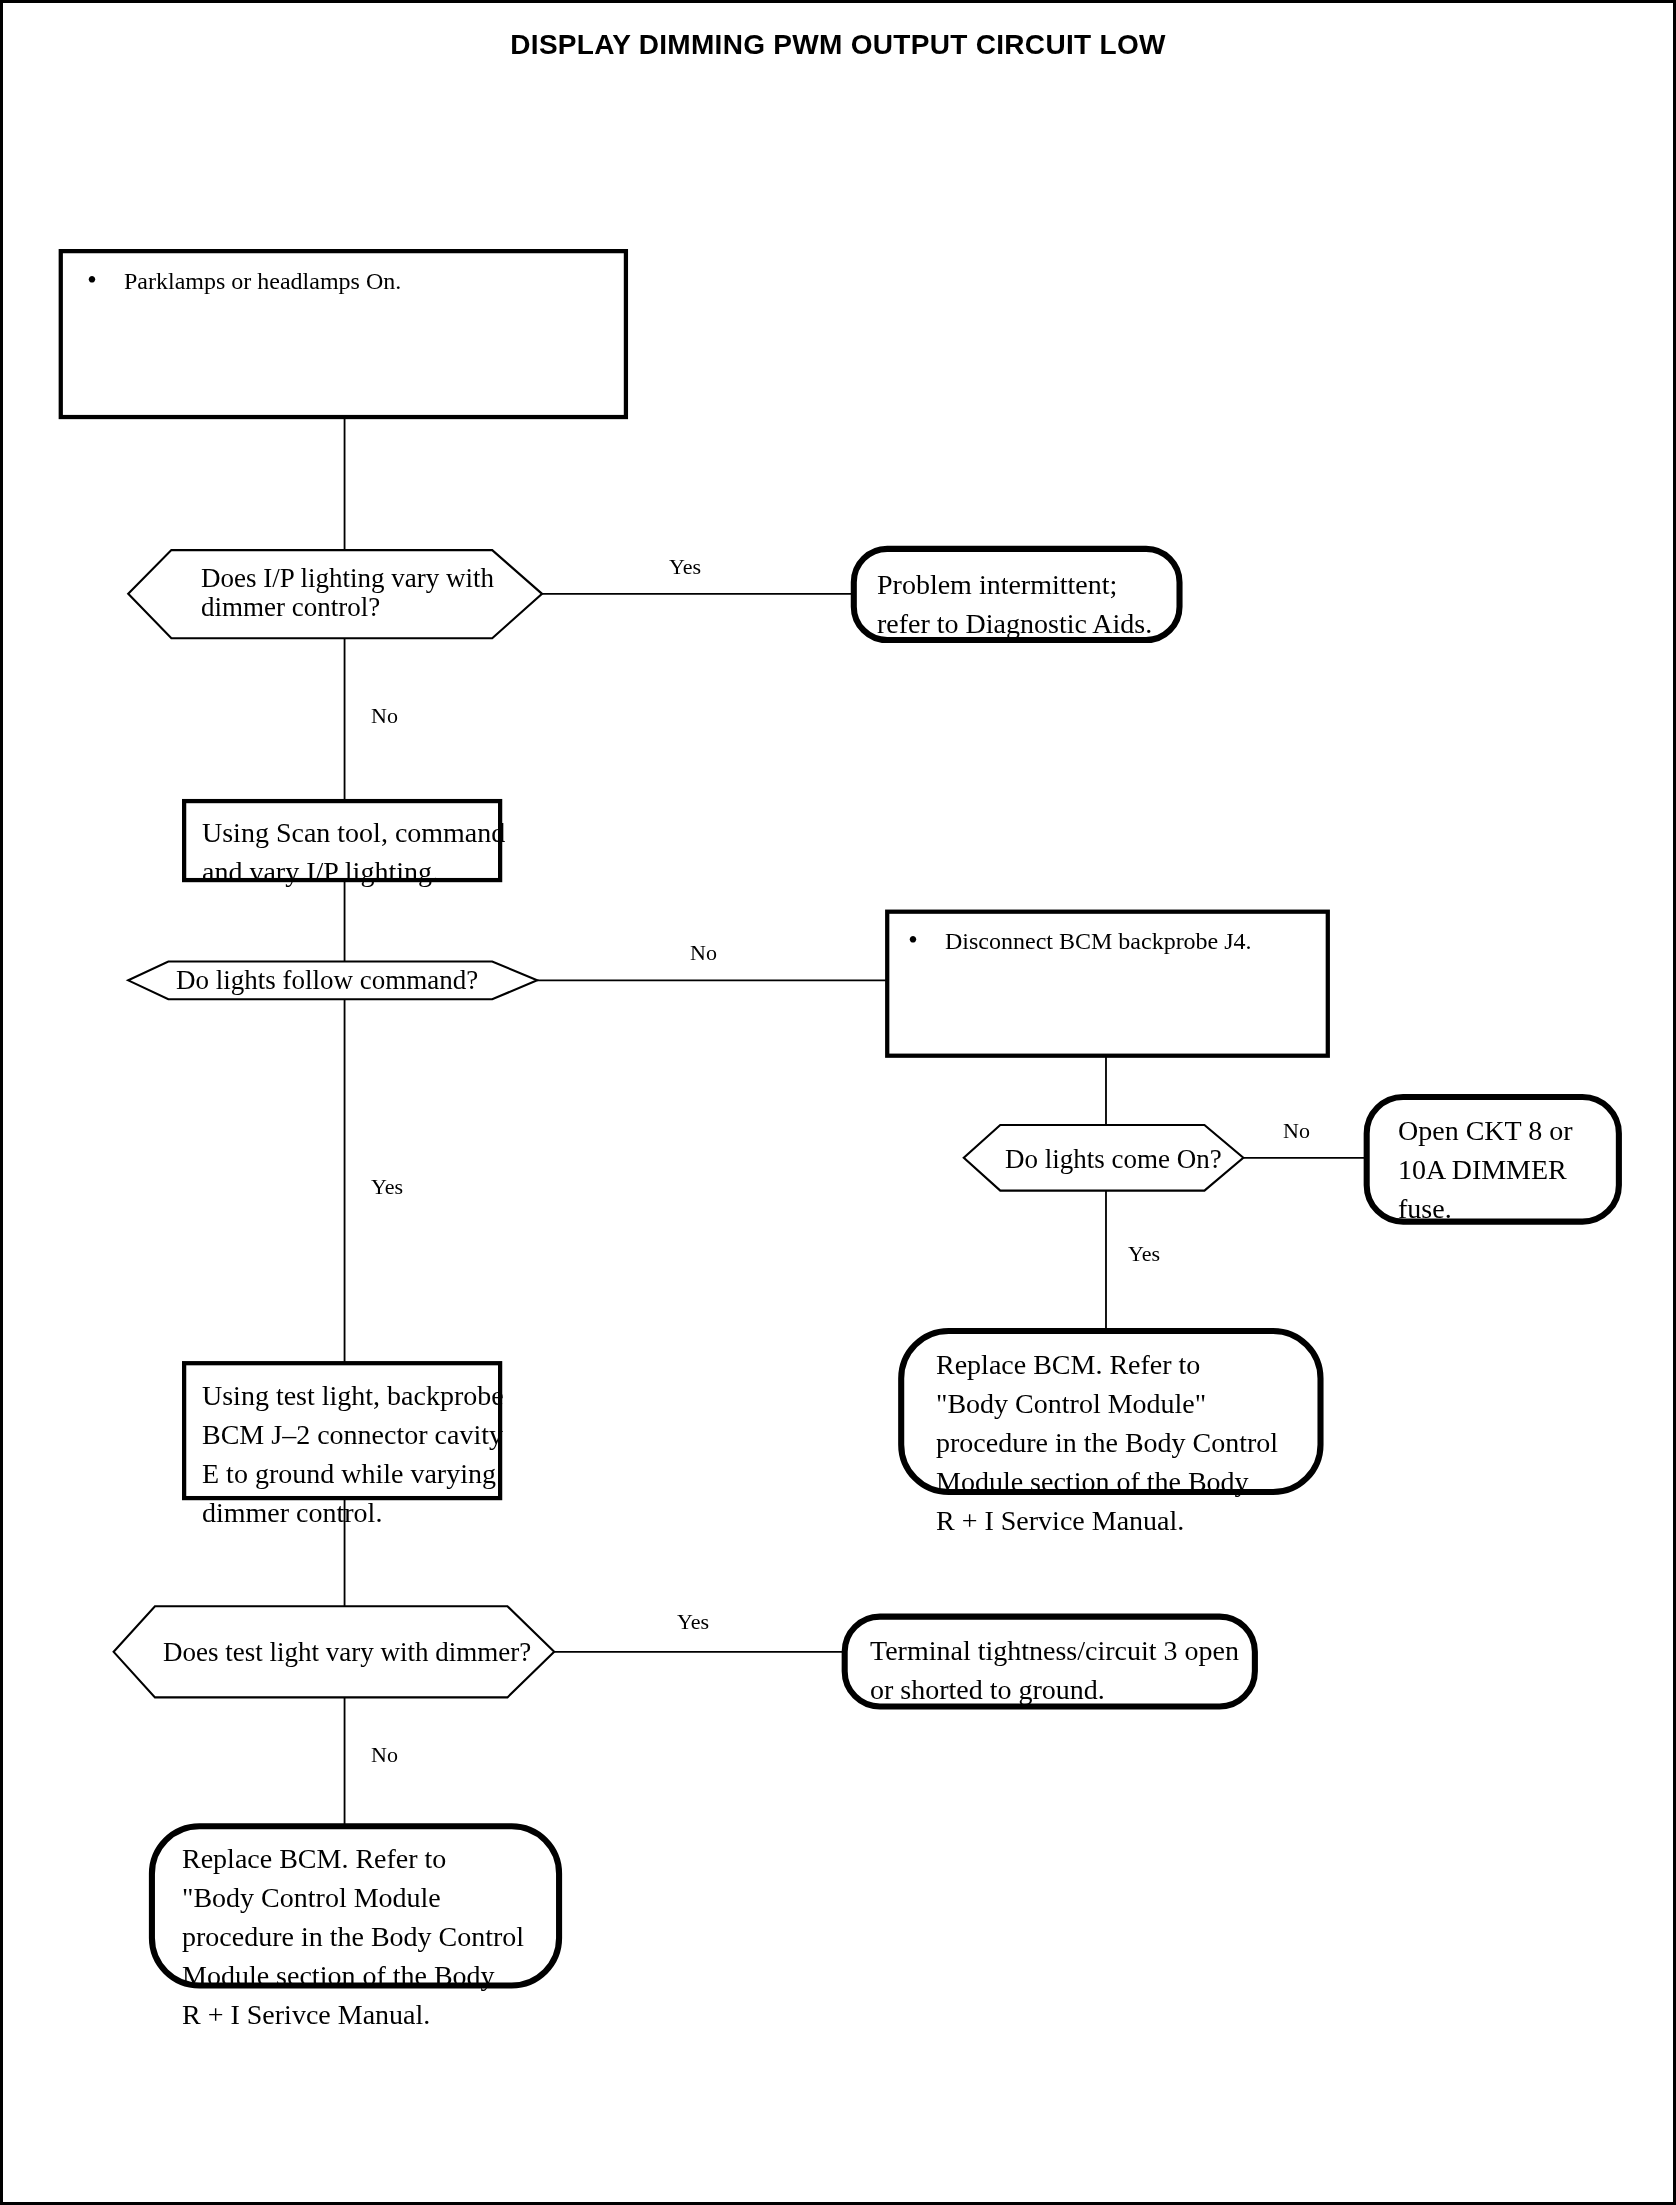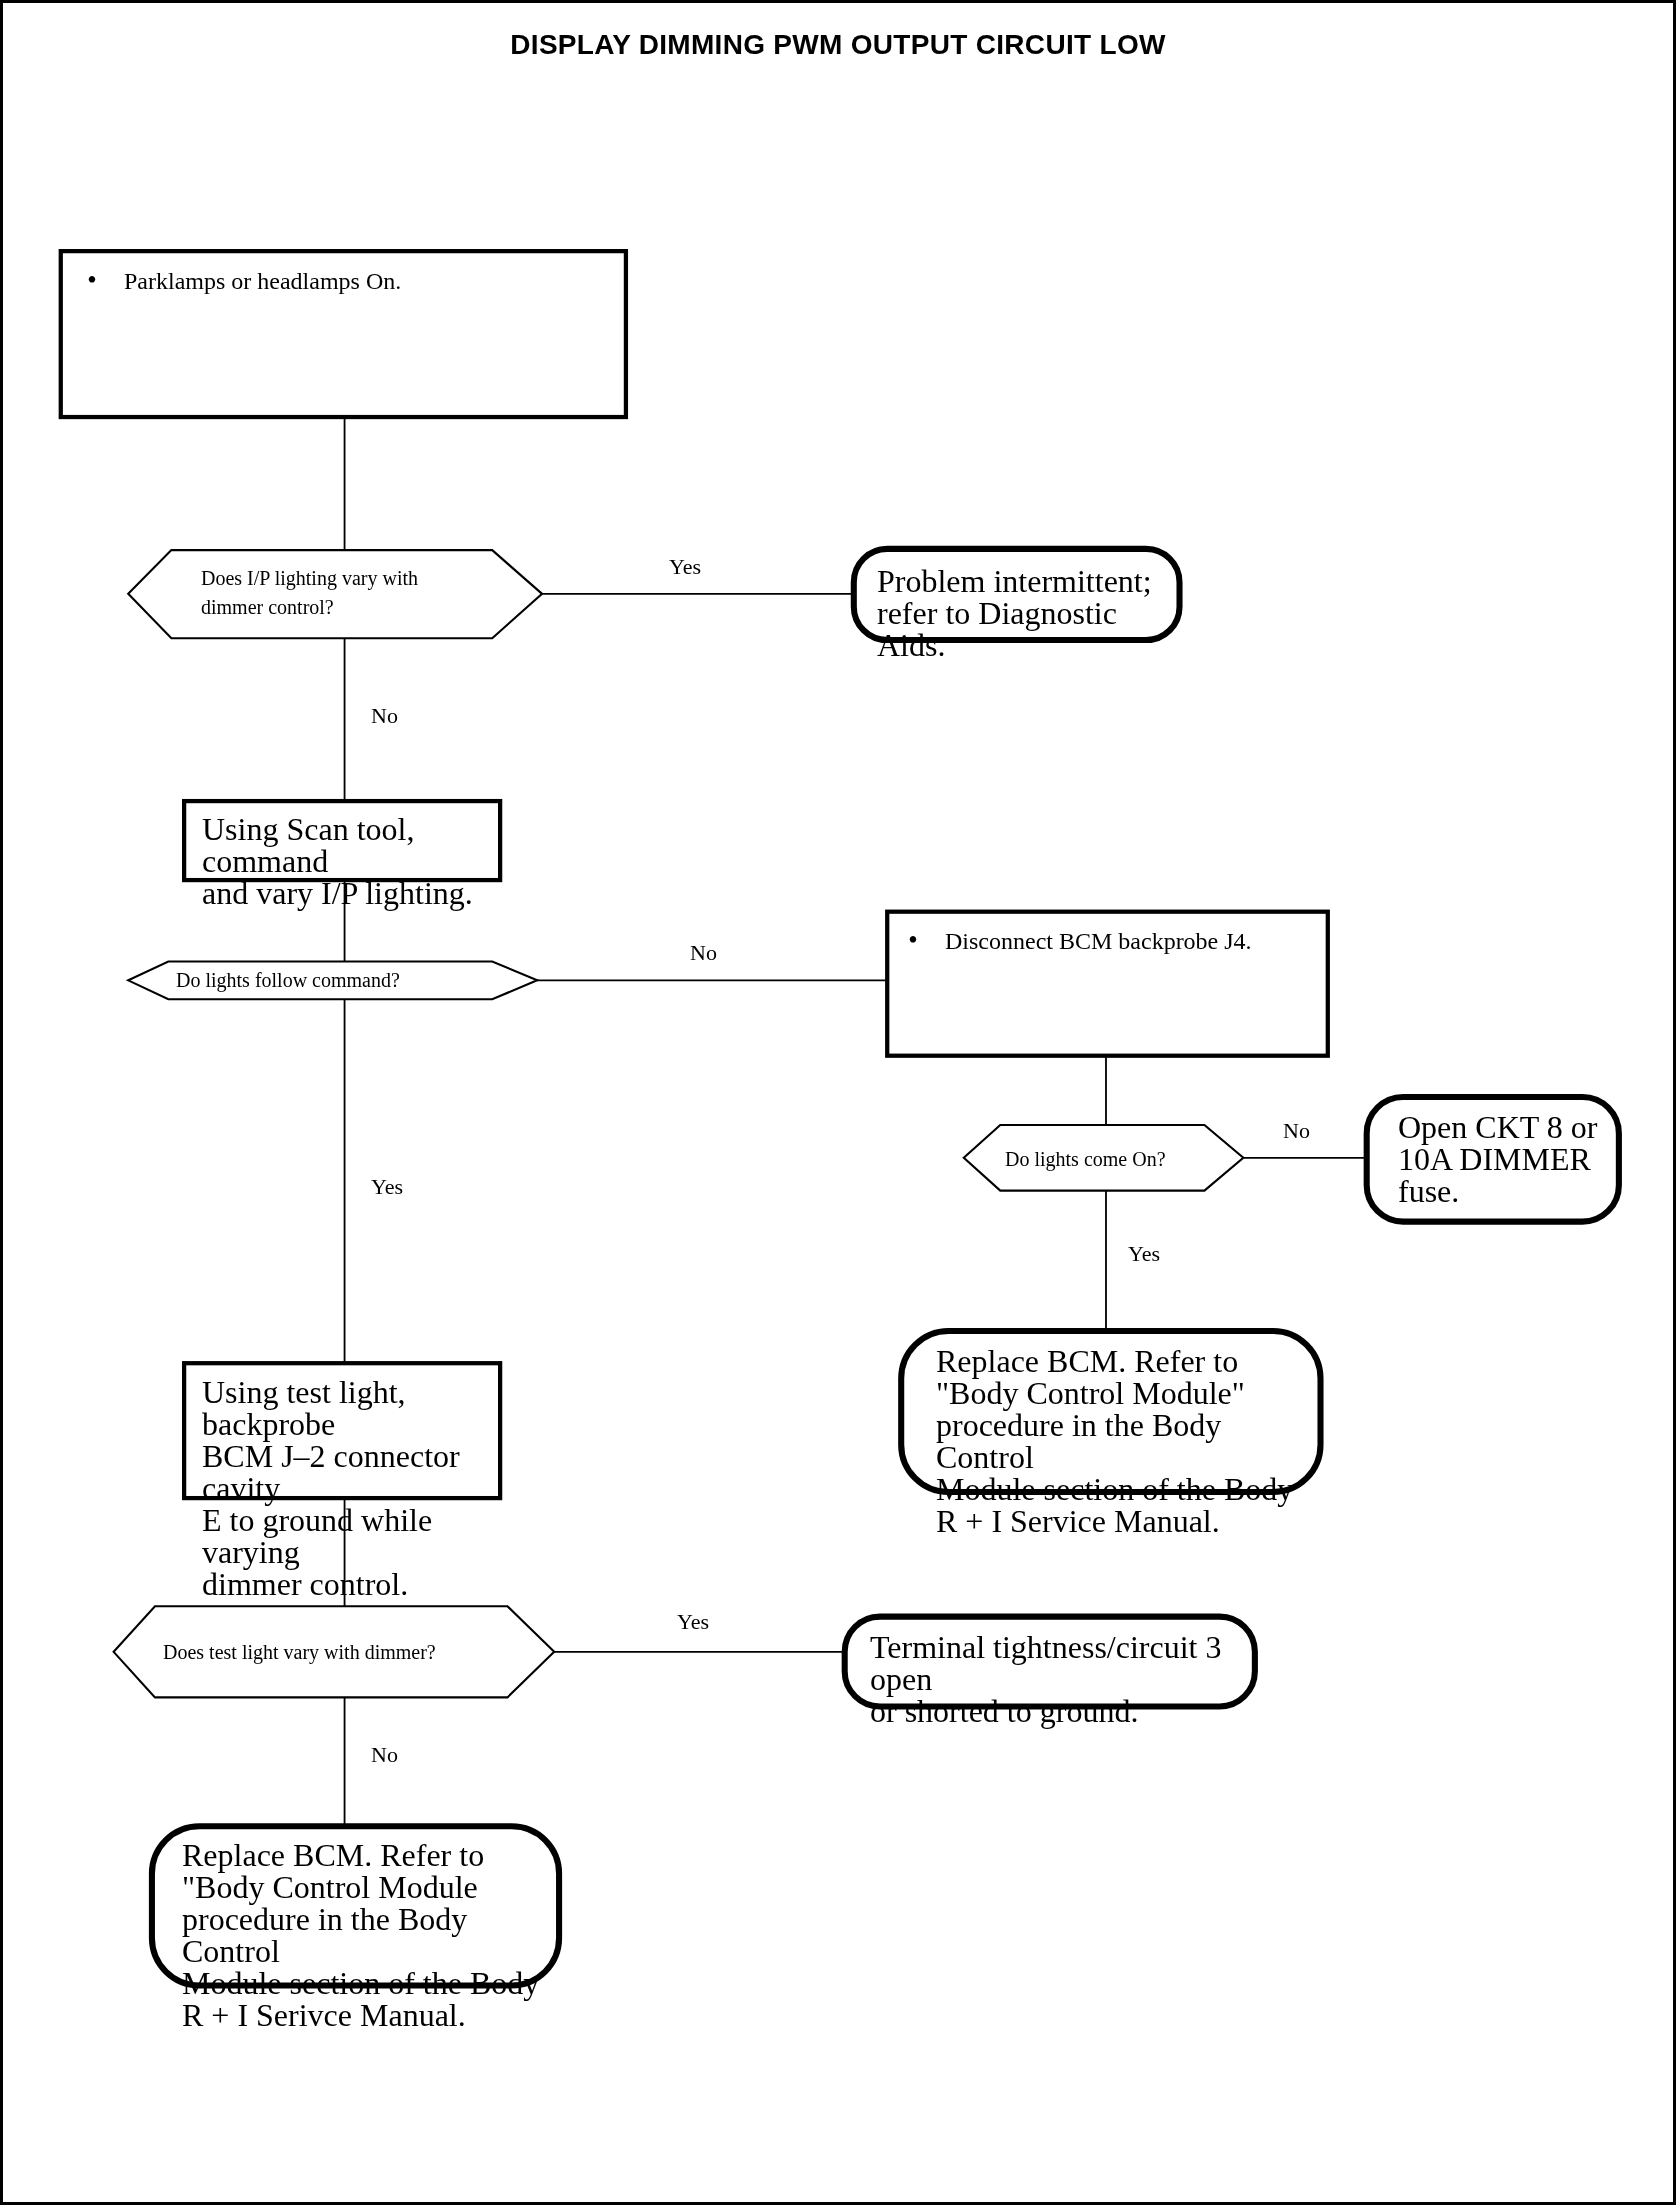--- a/index.html
+++ b/index.html
@@ -57,22 +57,22 @@
     stroke-width: 3.5;
   }
   .shape-terminal {
     fill: #ffffff;
     stroke: #000;
     stroke-width: 10;
   }
   .node-text {
     position: absolute;
     font-family: "Liberation Serif", "DejaVu Serif", serif;
-    font-size: 32px;
-    line-height: 32px;
+    font-size: 28px;
+    line-height: 39px;
     color: #000;
     white-space: pre-line;
   }
   .bullet-list {
     position: absolute;
     font-family: "Liberation Serif", "DejaVu Serif", serif;
     font-size: 24px;
     line-height: 29px;
     color: #000;
     margin: 0;
@@ -96,21 +96,21 @@
     position: absolute;
     font-family: "Liberation Serif", "DejaVu Serif", serif;
     font-size: 22px;
     line-height: 28px;
     color: #000;
     white-space: nowrap;
   }
   .decision-text {
     position: absolute;
     font-family: "Liberation Serif", "DejaVu Serif", serif;
-    font-size: 20px;
+    font-size: 27px;
     line-height: 29px;
     color: #000;
     white-space: pre-line;
   }
 </style>
 </head>
 <body>
 
 <div id="page-border"></div>
 

